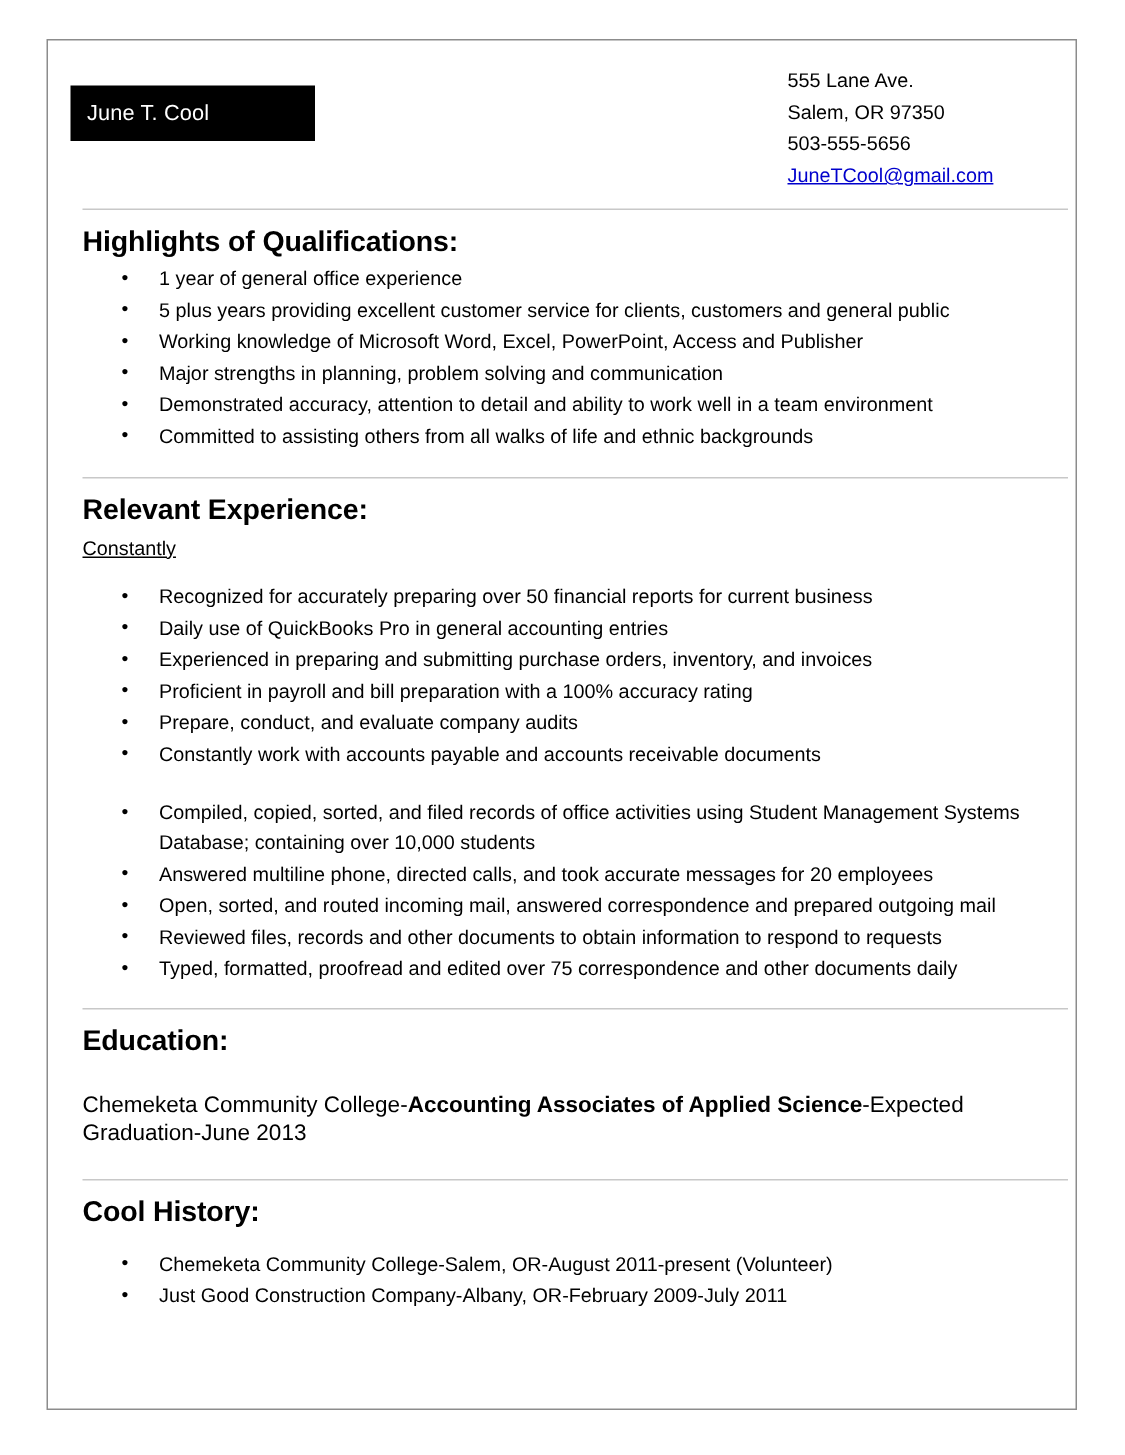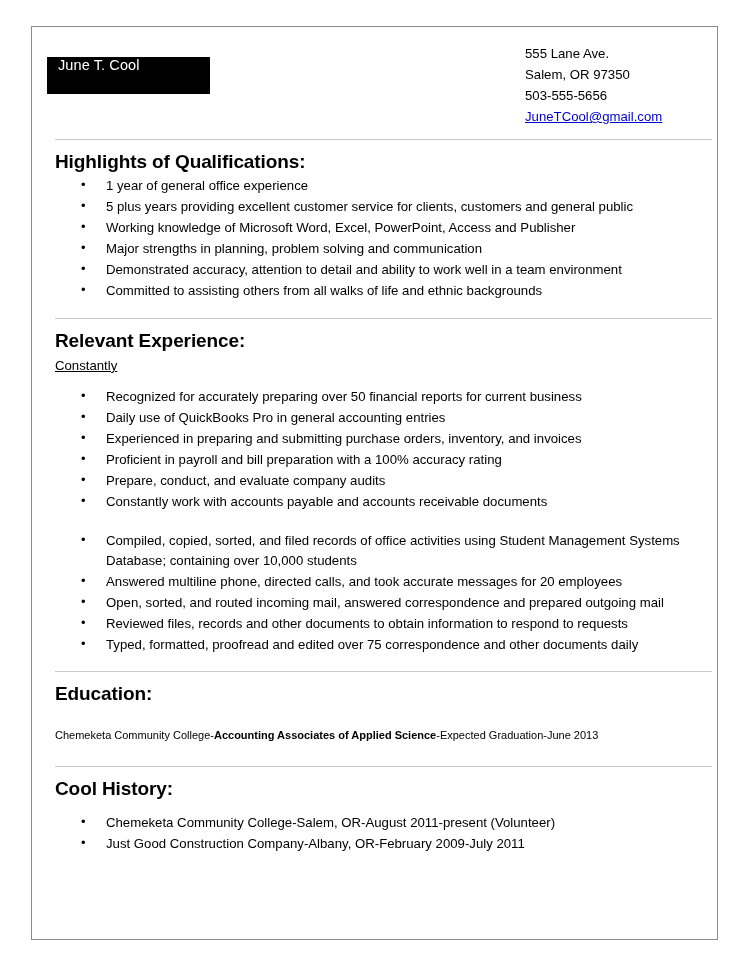--- a/index.html
+++ b/index.html
@@ -42,20 +42,21 @@
   .name-box {
     position: absolute;
     left: 3px;
     top: 30px;
     width: 163px;
     height: 37px;
     background: #000000;
     color: #ffffff;
     font-size: 14.5px;
     display: flex;
+    align-items: center;
     padding-left: 11px;
     box-sizing: border-box;
     letter-spacing: .1px;
   }
   .contact {
     position: absolute;
     left: 481px;
     top: 16px;
     font-size: 13.2px;
     line-height: 21px;
@@ -108,21 +109,21 @@
     left: -25px;
     top: -1px;
     font-size: 13px;
   }
 
   .spacer-sm { height: 8px; }
   .spacer-md { height: 15px; }
   .spacer-lg { height: 21px; }
 
   .edu-line {
-    font-size: 11px;
+    font-size: 15px;
     margin: 21px 0 0 11px;
     line-height: 19px;
   }
   .edu-line b { font-weight: bold; }
 </style>
 </head>
 <body>
 
 <div class="page-frame">
   <div class="page-inner">

